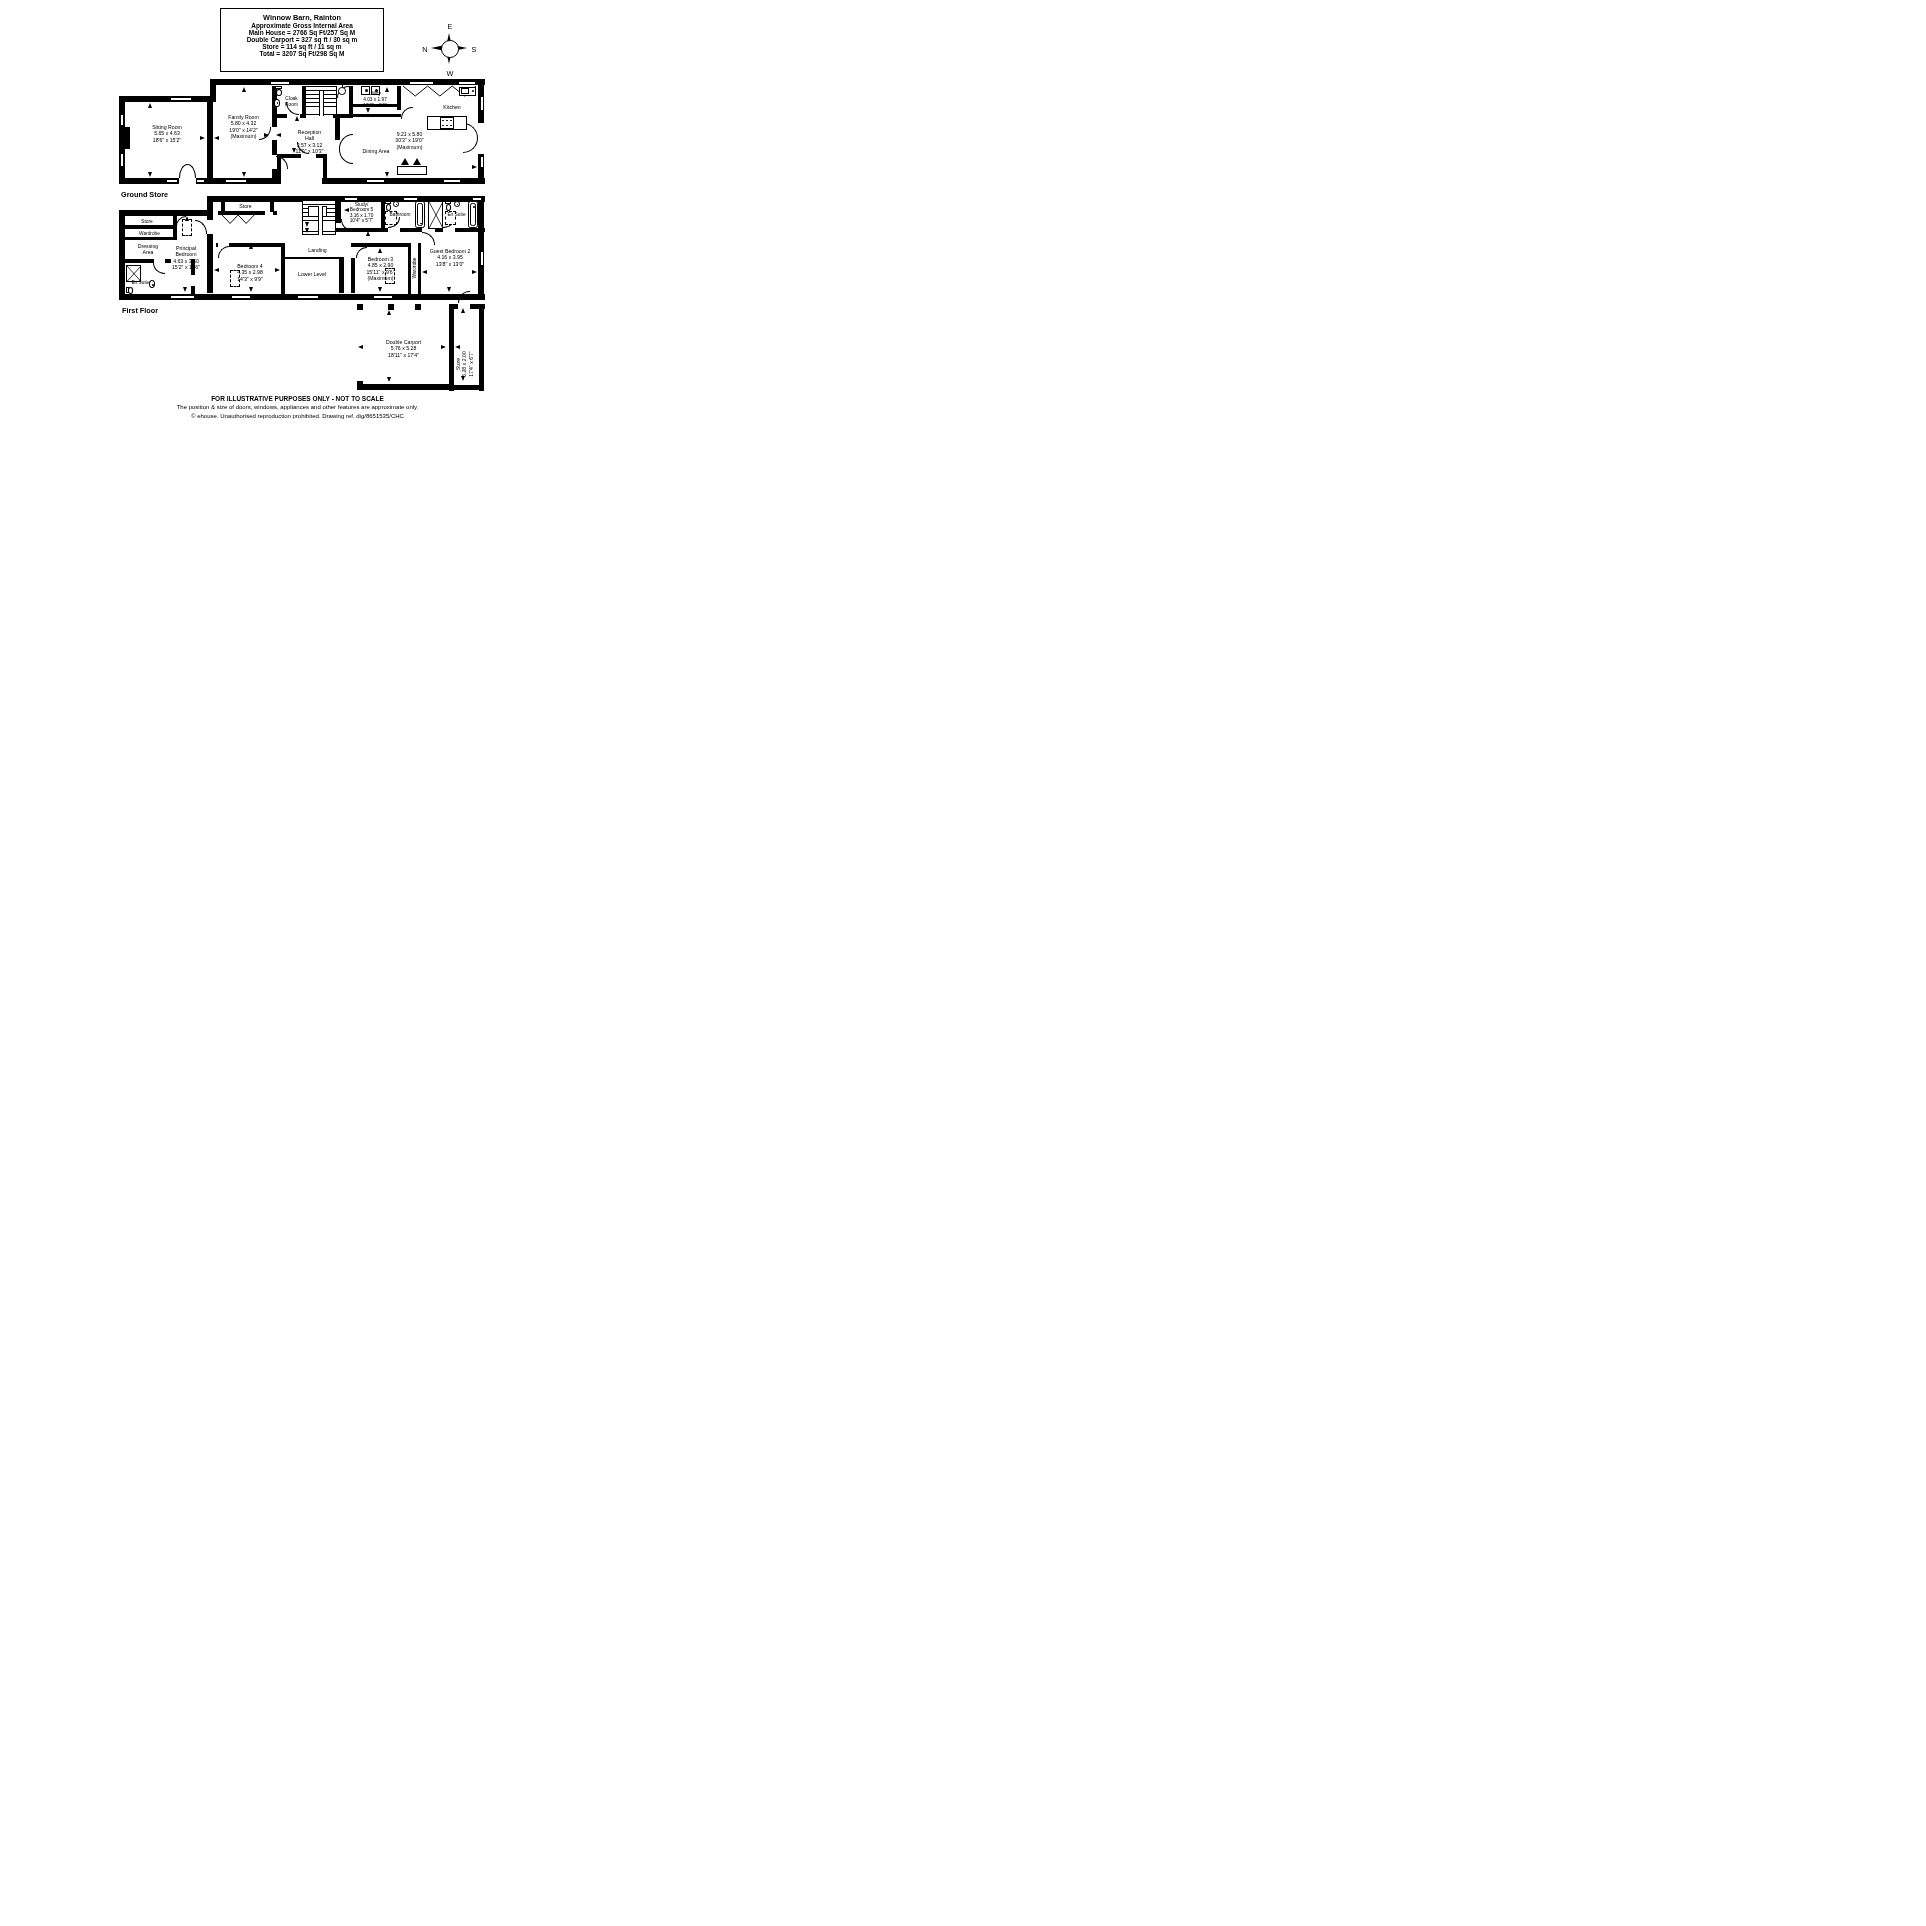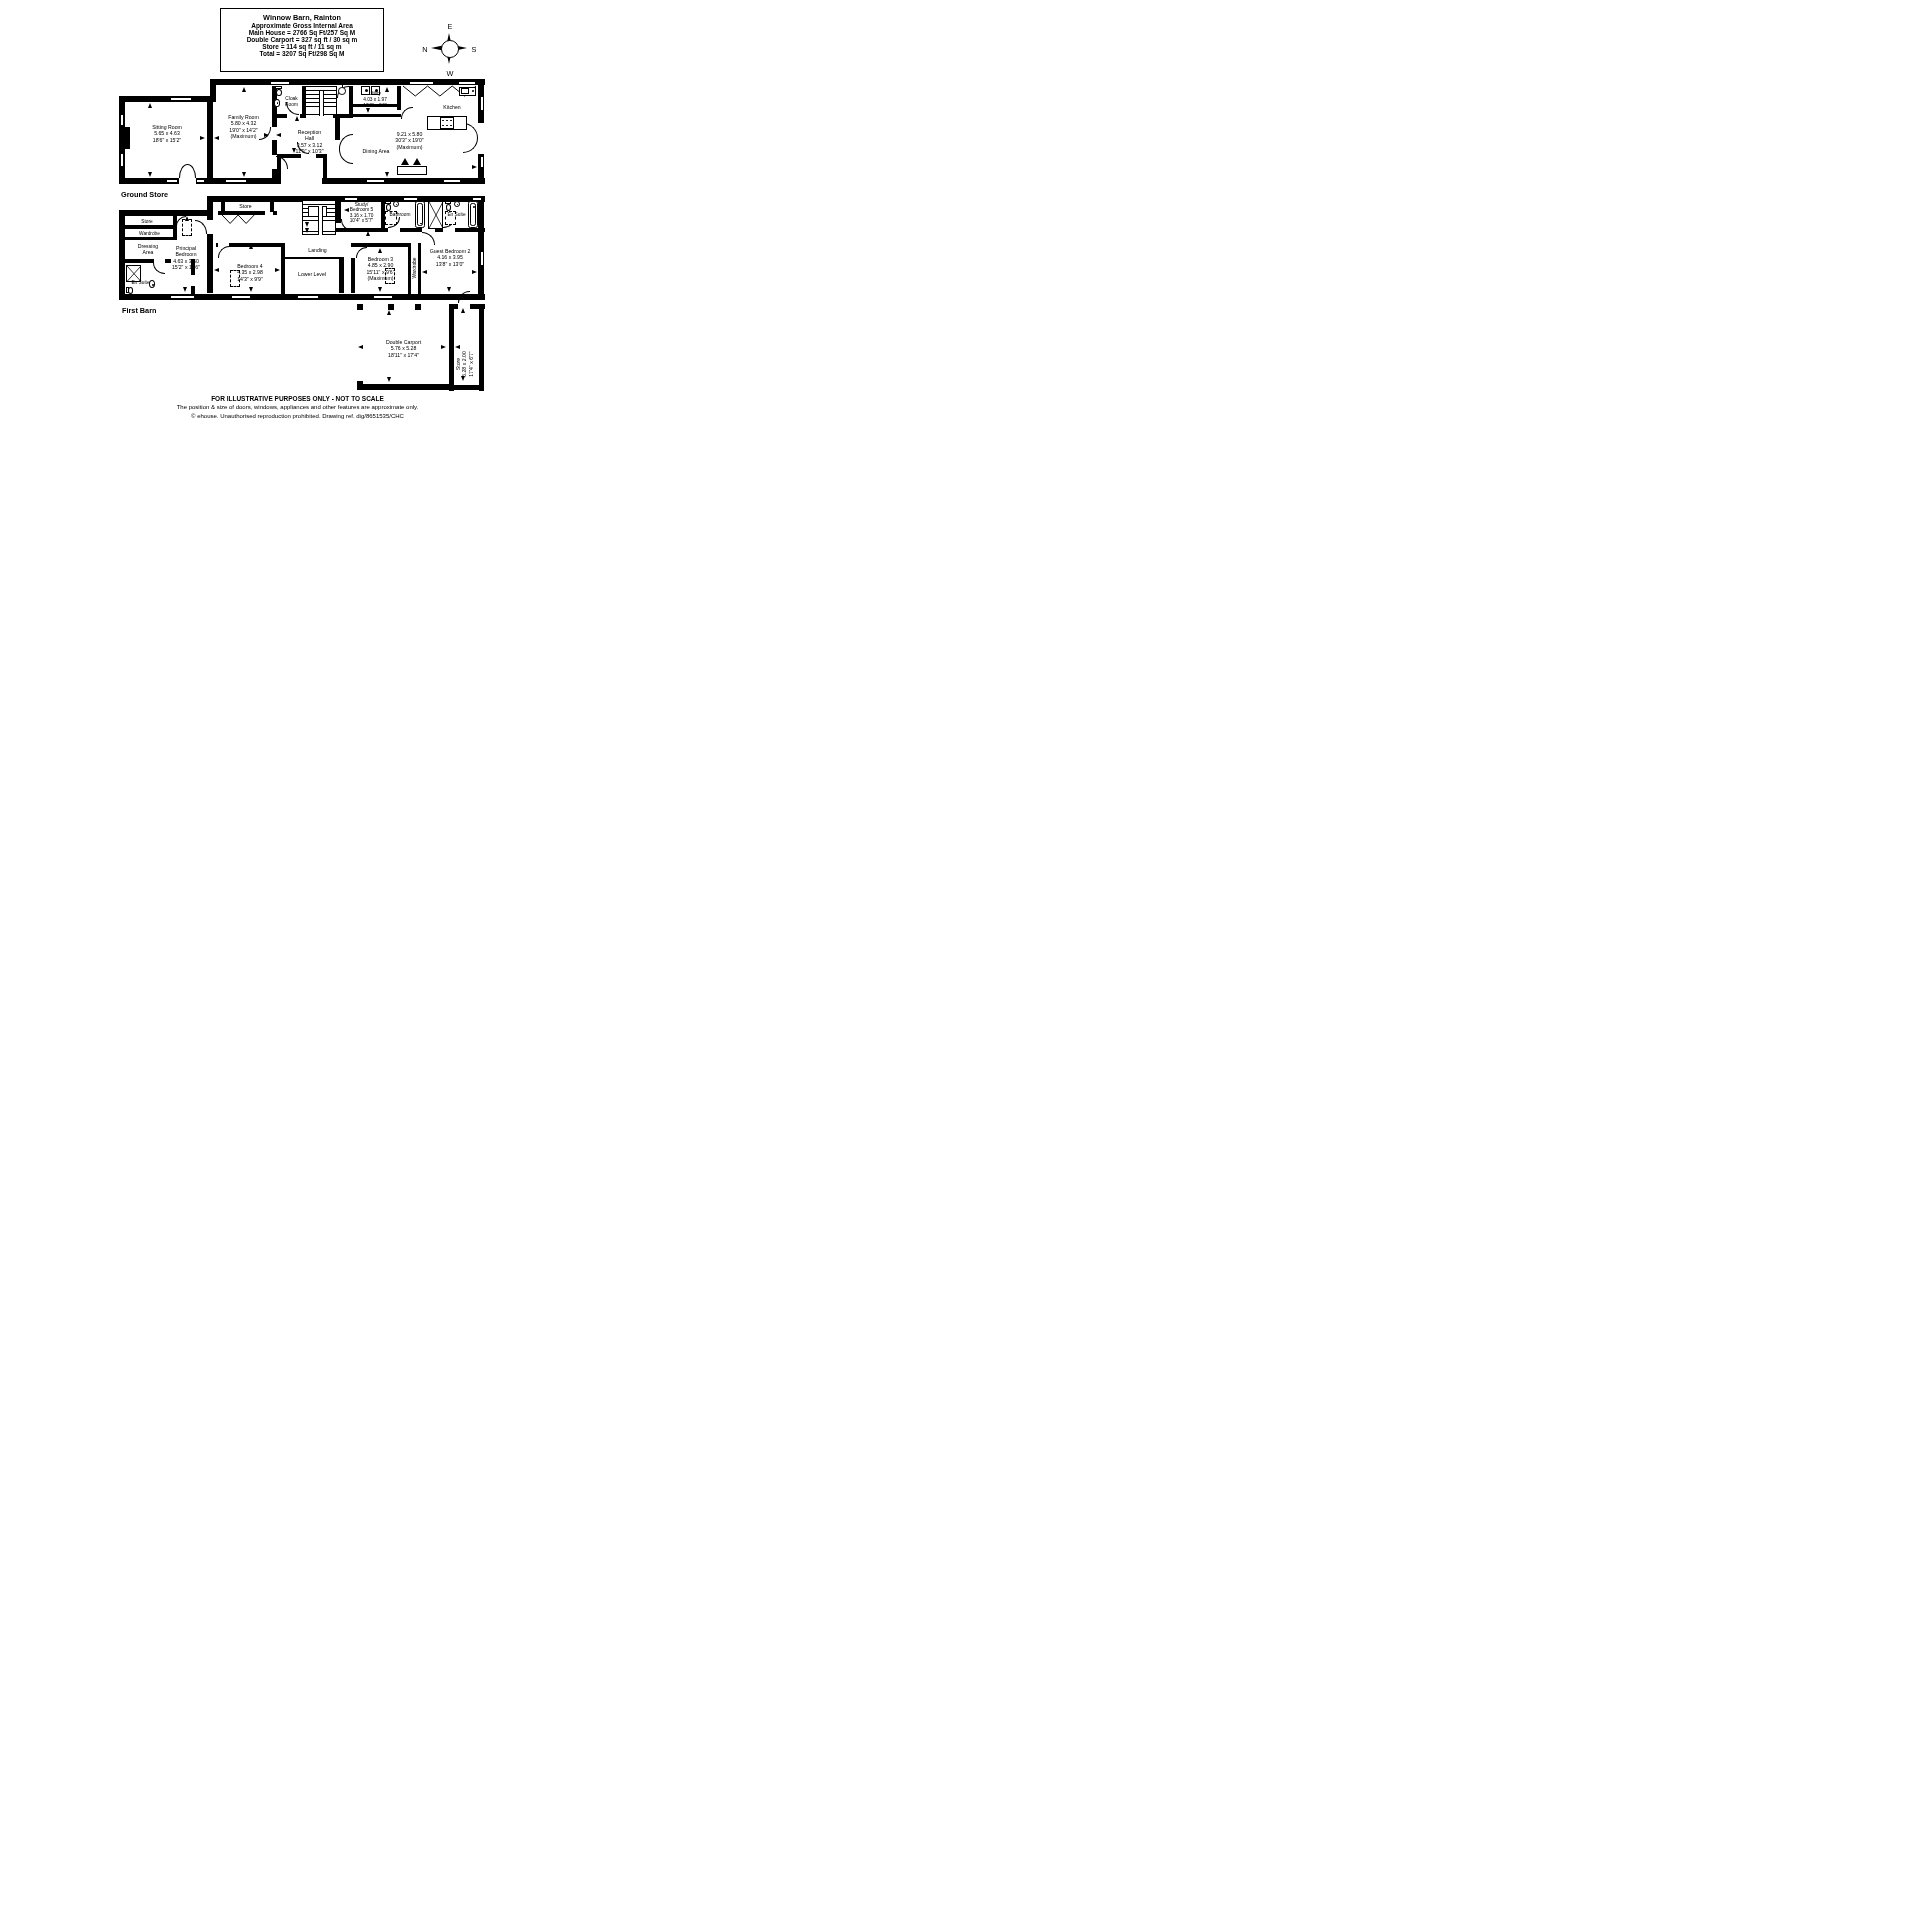--- a/index.html
+++ b/index.html
@@ -391,21 +391,21 @@
       <span>(Maximum)</span>
   </div>
   <div class="rl sm" style="left:392px;top:265px;width:45px;transform:rotate(-90deg);">
       <span>Wardrobe</span>
     </div>
   <div class="rl" style="left:423px;top:248px;width:54px;">
     <span>Guest Bedroom 2</span>
       <span>4.16 x 3.95</span>
       <span>13'8" x 13'0"</span>
   </div>
-  <div class="floorlbl" style="left:122px;top:306px;">First Barn</div>
+  <div class="floorlbl" style="left:122px;top:306px;">First Floor</div>
 
   <div class="w" style="left:357px;top:304px;width:6.2px;height:6.2px;"></div>
   <div class="w" style="left:388px;top:304px;width:6.2px;height:6.2px;"></div>
   <div class="w" style="left:415px;top:304px;width:6.2px;height:6.2px;"></div>
   <div class="w" style="left:357px;top:381px;width:6.2px;height:6.2px;"></div>
   <div class="w" style="left:357px;top:384px;width:96px;height:6.2px;"></div>
   <div class="w" style="left:449px;top:304px;width:4.6px;height:87px;"></div>
   <div class="w" style="left:449px;top:304px;width:9.2px;height:4.6px;"></div>
   <div class="w" style="left:470px;top:304px;width:14.6px;height:4.6px;"></div>
   <div class="w" style="left:479px;top:304px;width:5.4px;height:87px;"></div>

